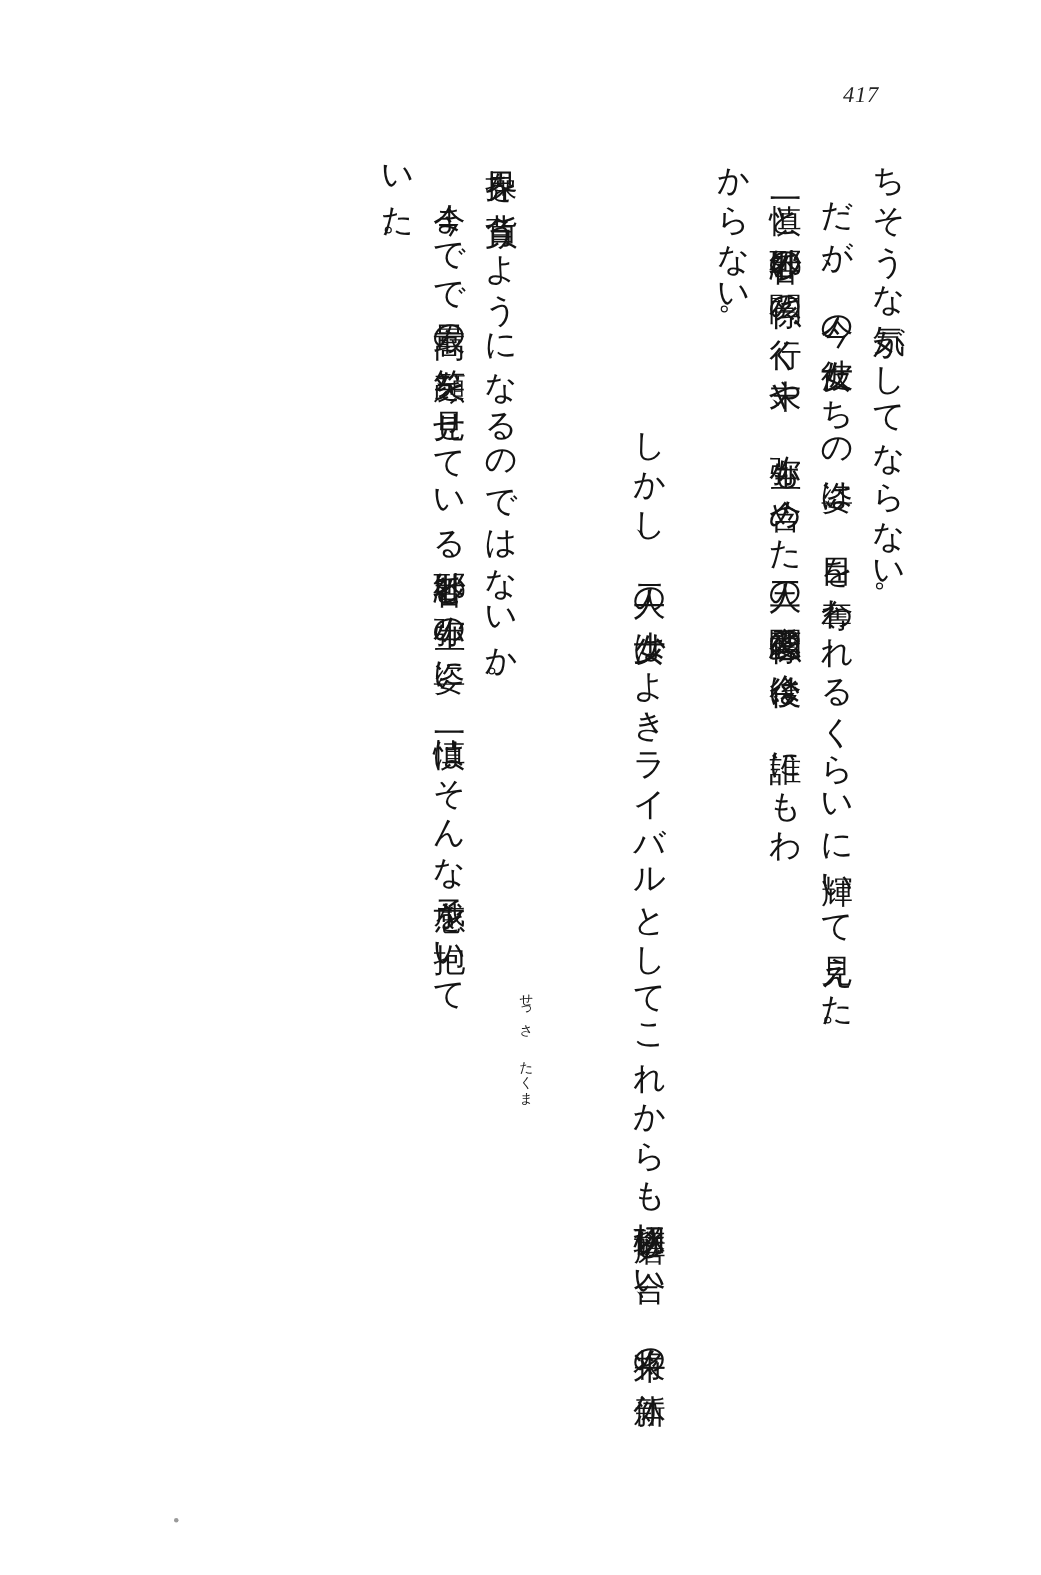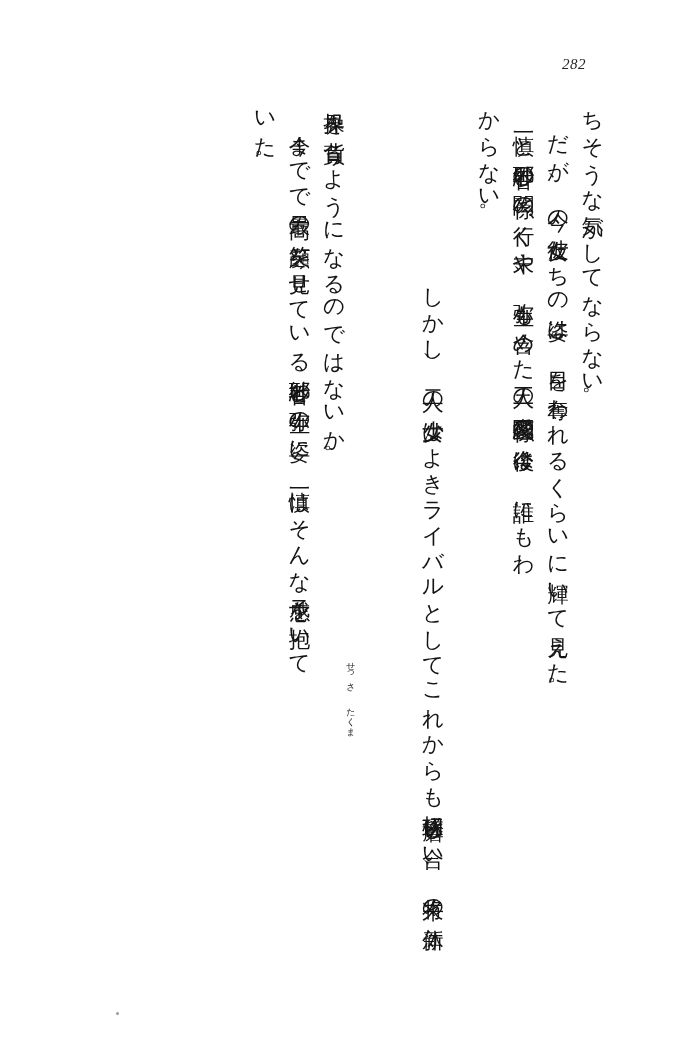--- a/index.html
+++ b/index.html
@@ -79,21 +79,21 @@
     height: 3px;
     background: #9a9a9a;
     border-radius: 50%;
   }
 </style>
 </head>
 <body>
 
 <div class="page">
 
-  <div class="page-number">282</div>
+  <div class="page-number">417</div>
 
   <div class="text-block">
     <div class="column">ちそうな気がしてならない。</div>
     <div class="column">　だが、今の彼女たちの姿は、目を奪われるくらいに輝いて見えた。</div>
     <div class="column">　慎一と紗耶香の関係の行く末や、弥生も含めた三人の恋愛関係の今後は、誰にもわ</div>
     <div class="column">からない。</div>
     <div class="column">
       <span>　しかし、二人の少女はよきライバルとしてこれからも切磋琢磨し合い、将来の新体</span>
       <span class="ruby-mark" style="top: 560px;">せっさ</span>
       <span class="ruby-mark" style="top: 605px;">たくま</span>

